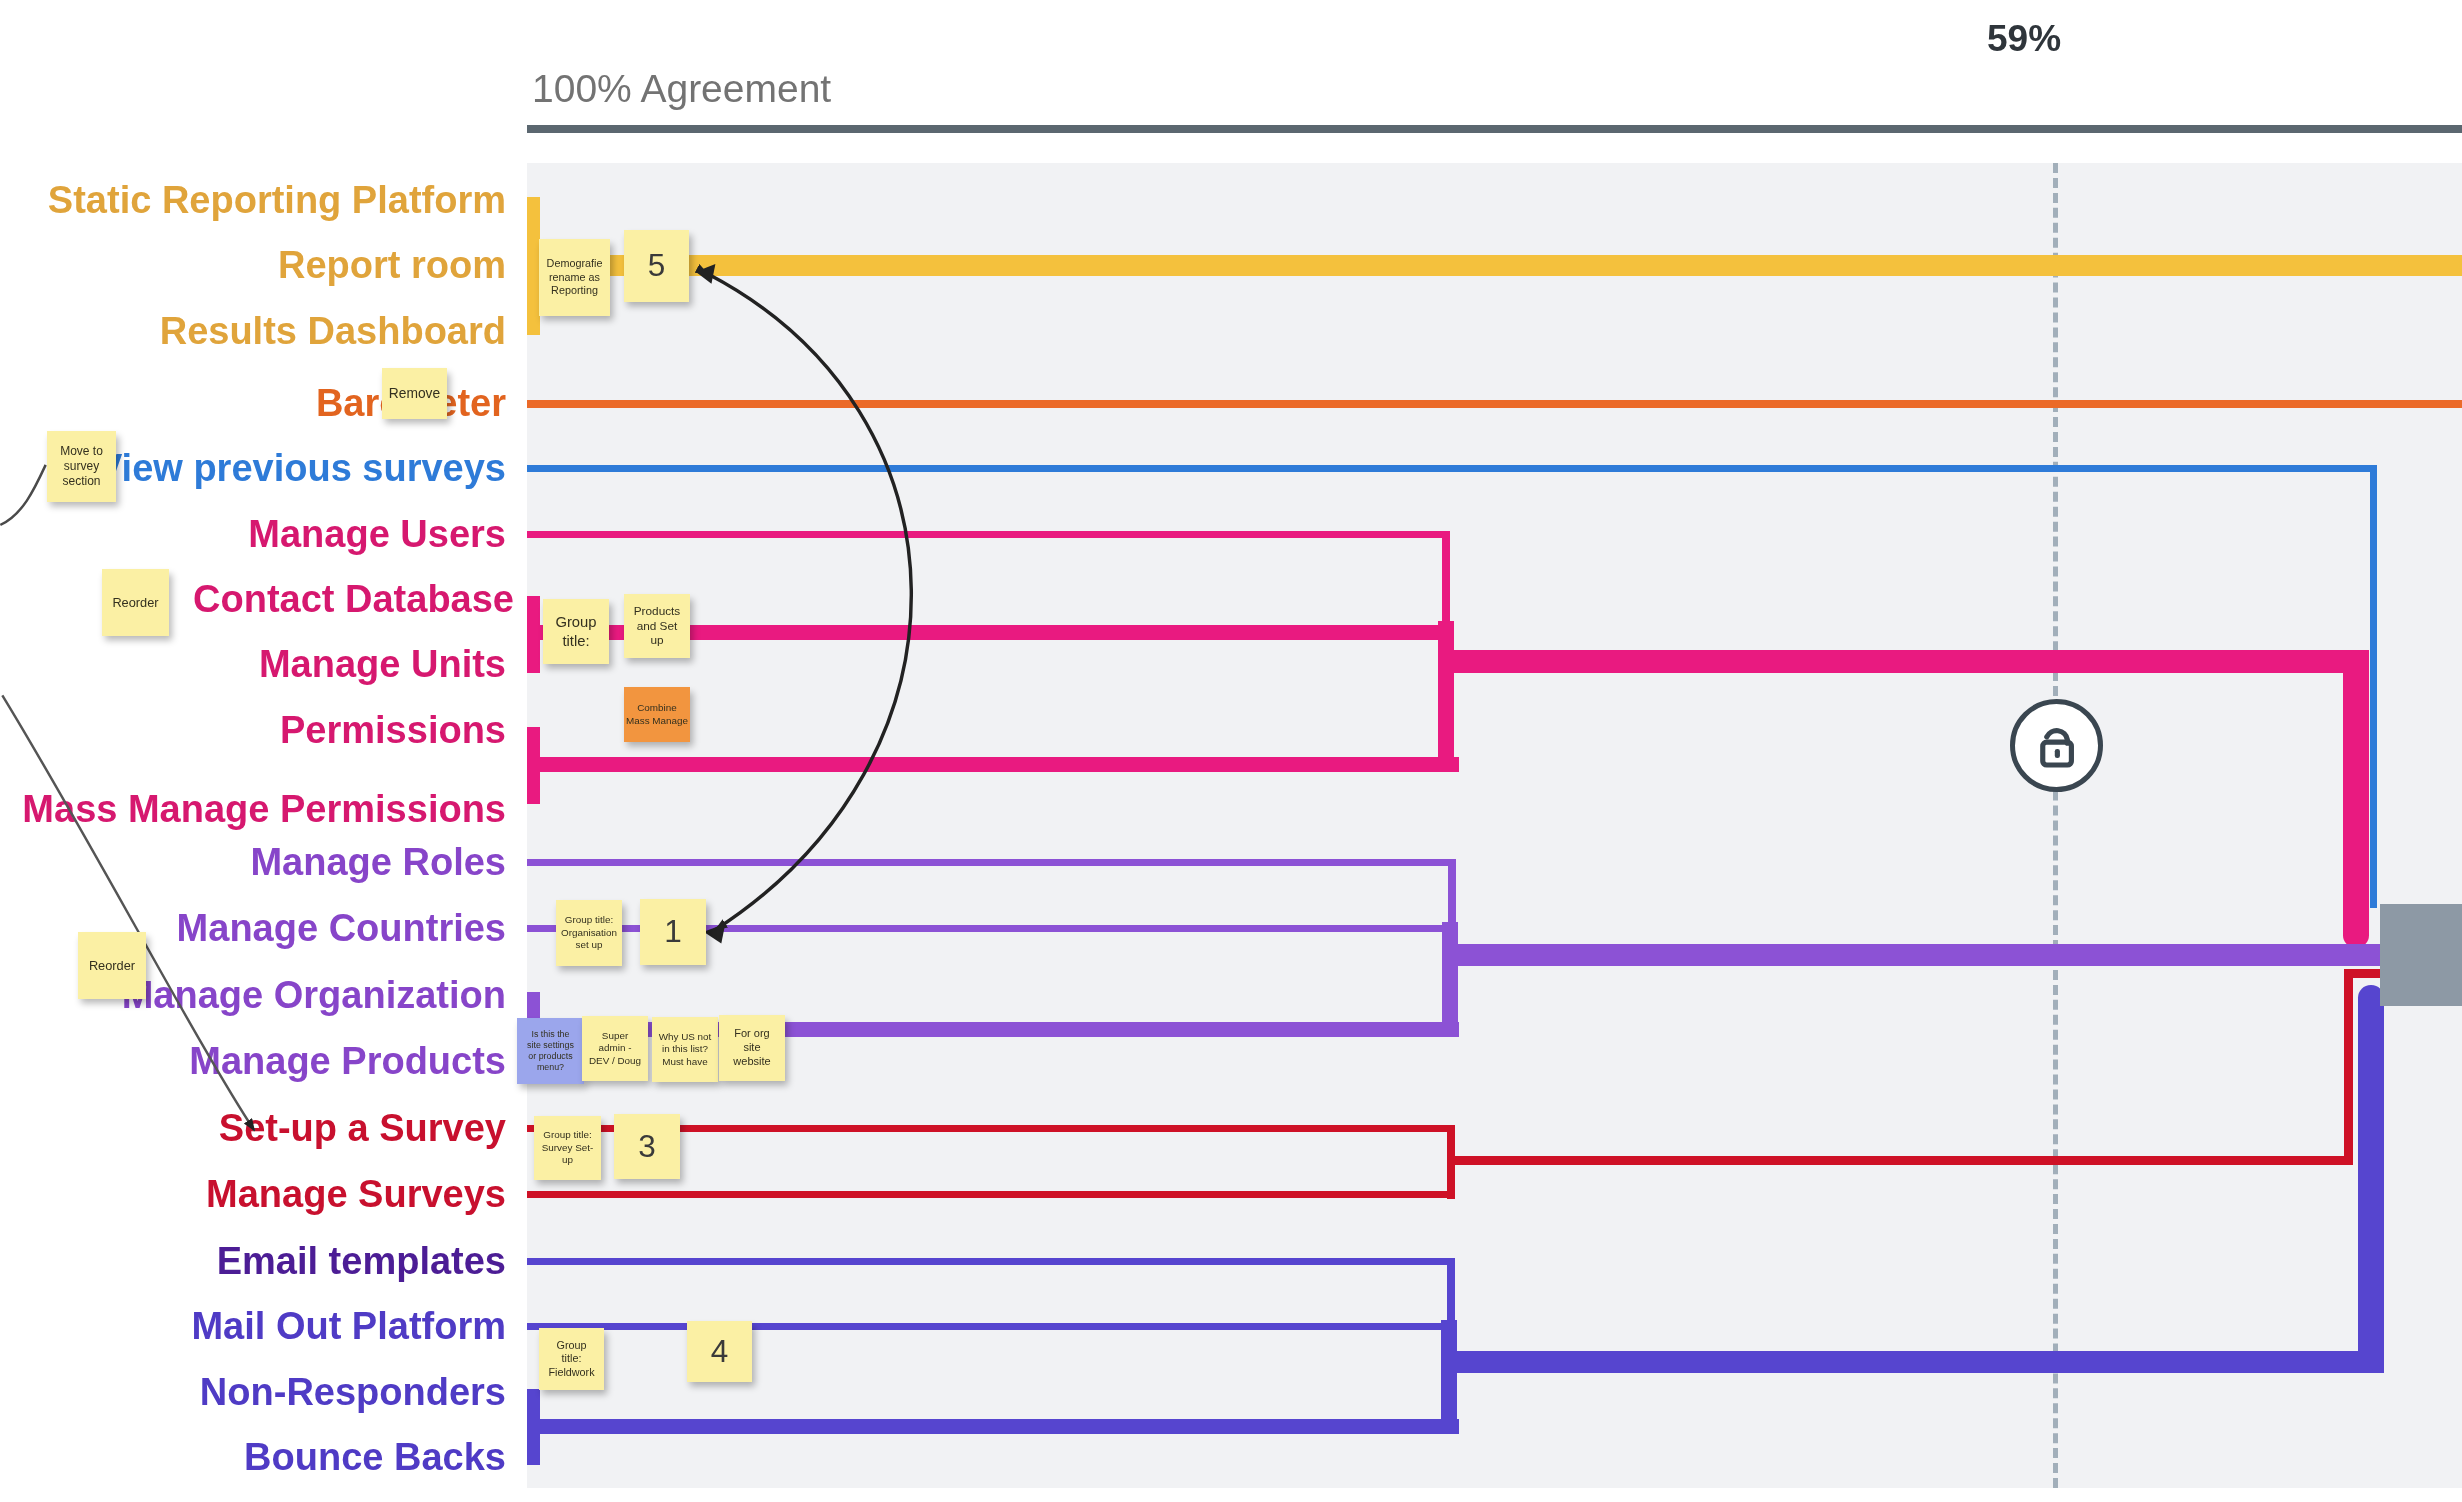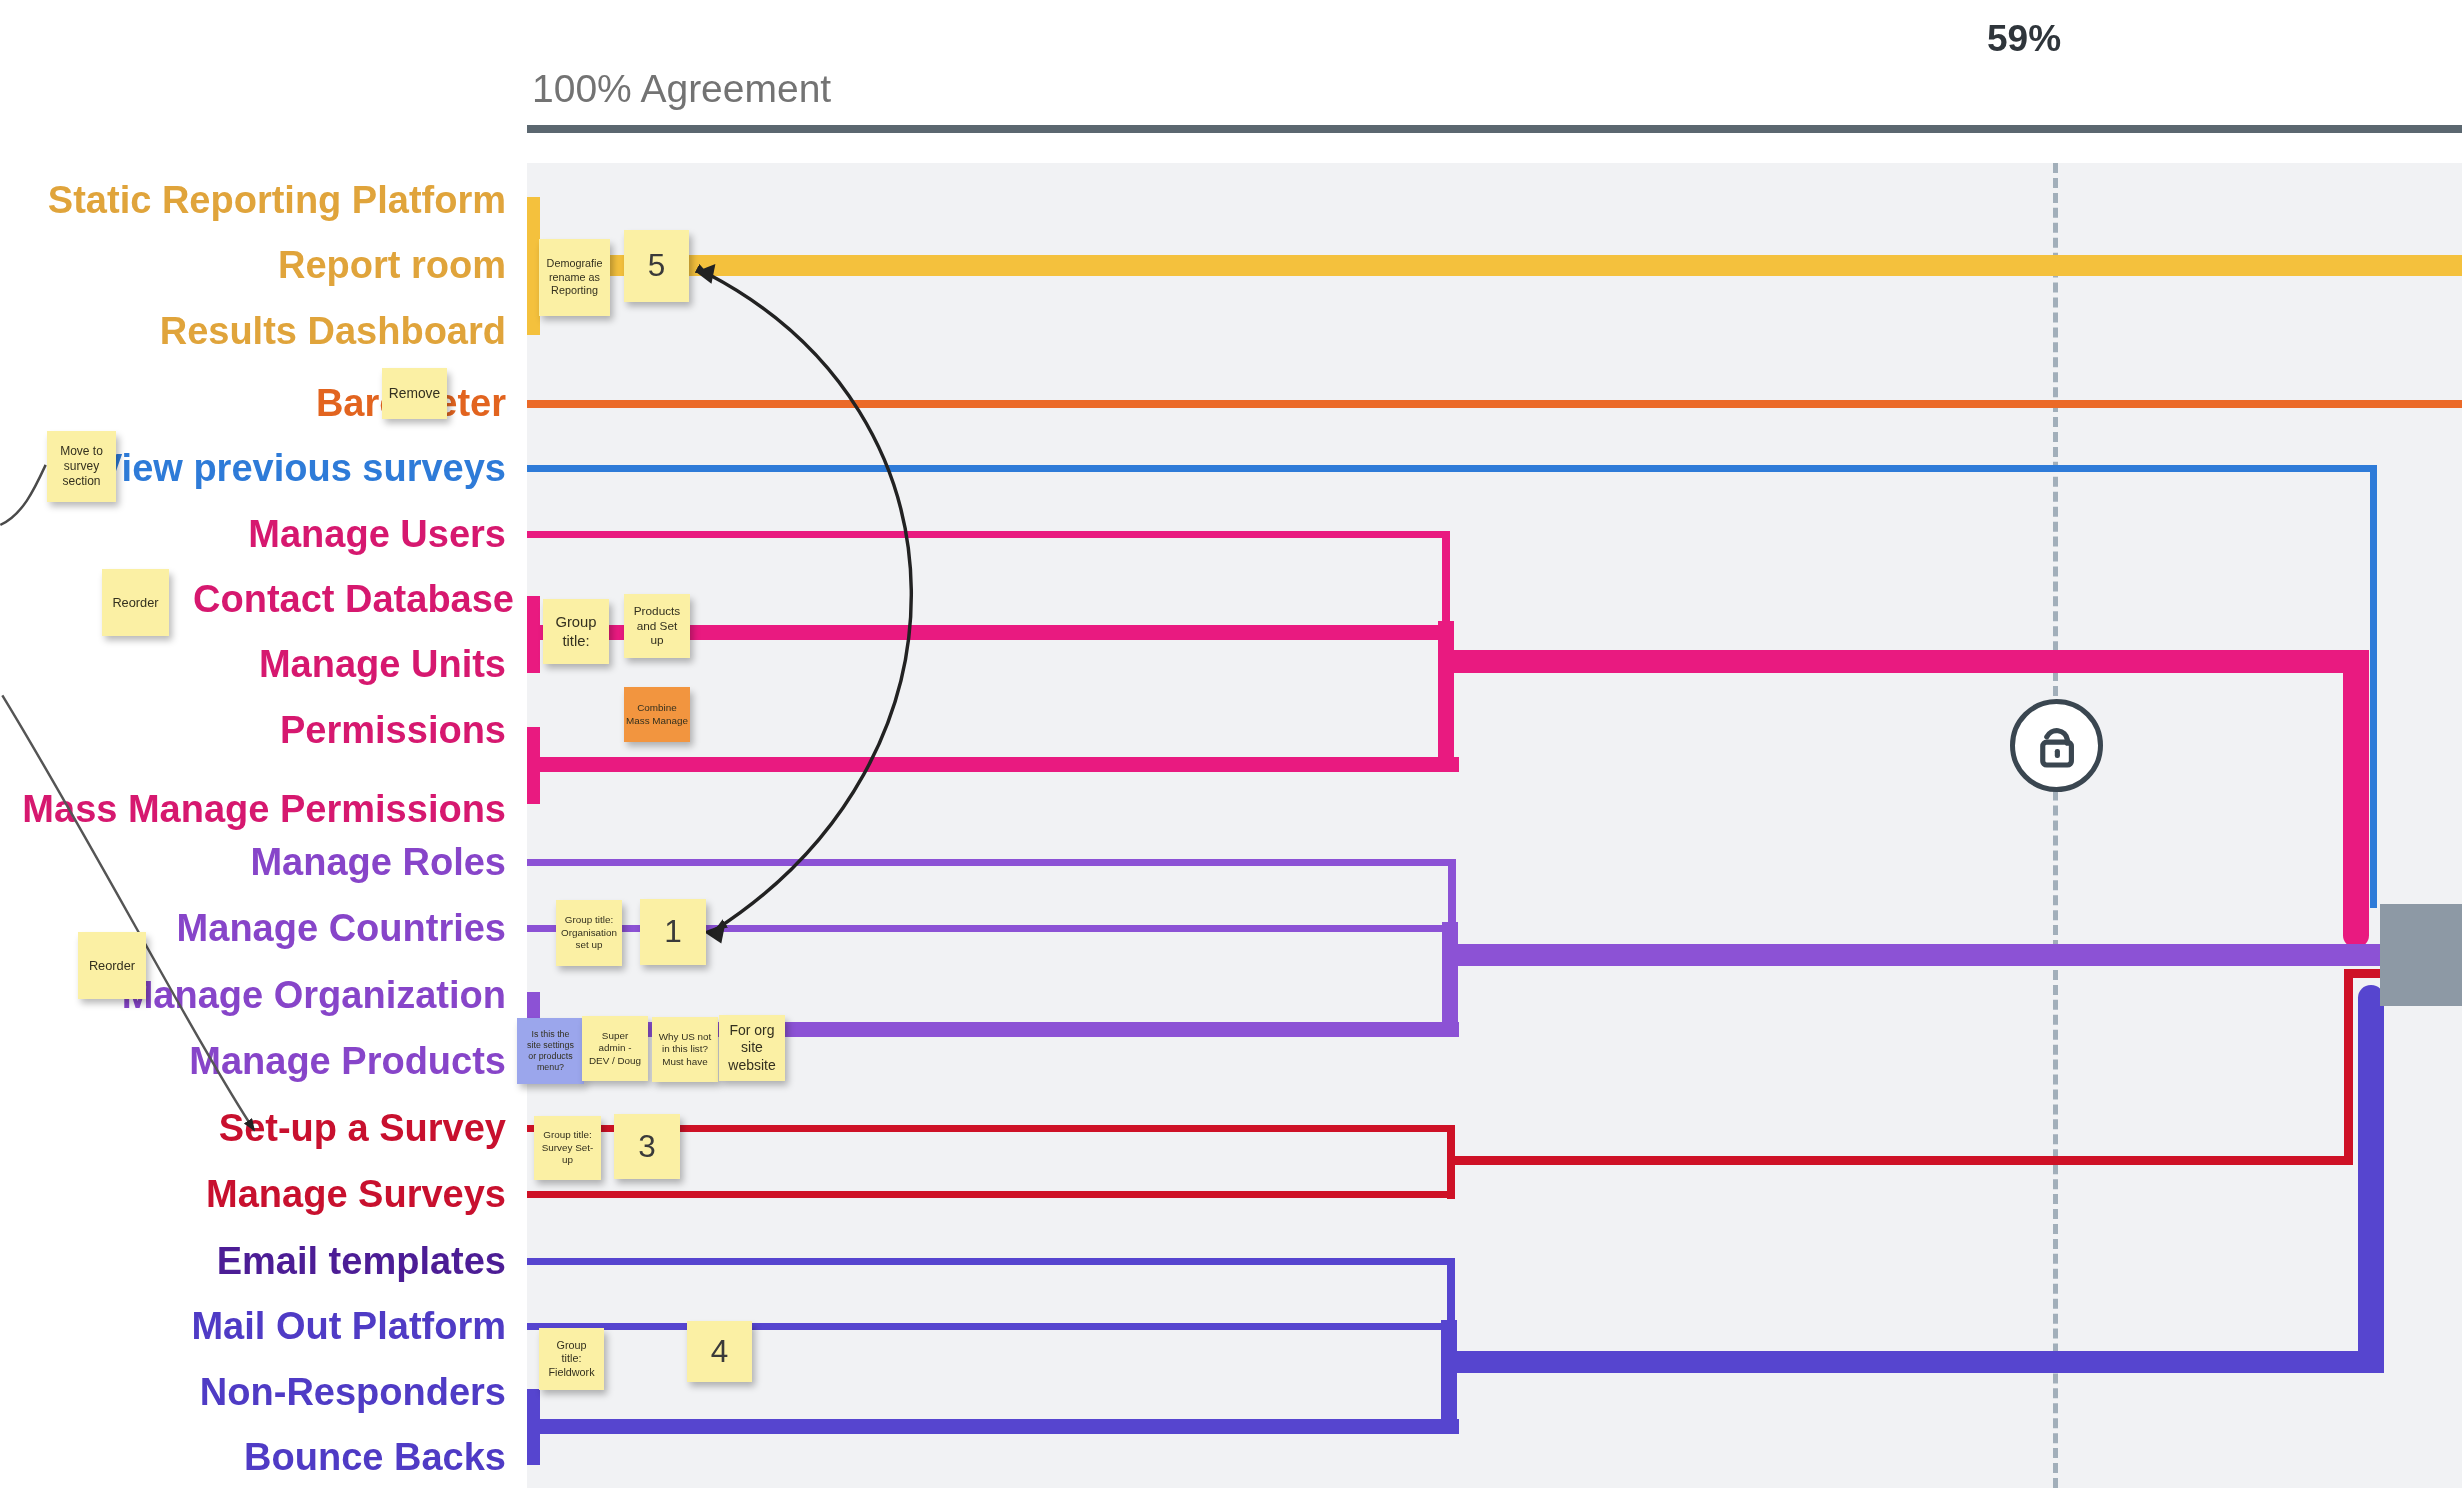--- a/index.html
+++ b/index.html
@@ -147,21 +147,21 @@
       <div class="sticky" style="left: 517px; top: 1018px; width: 67px; height: 66px; font-size: 8.9px; background-color: rgb(155, 166, 236);">Is this the
 site settings
 or products
 menu?</div>
       <div class="sticky" style="left: 582px; top: 1016px; width: 66px; height: 65px; font-size: 9.9px; background-color: rgb(251, 240, 164);">Super
 admin -
 DEV / Doug</div>
       <div class="sticky" style="left: 652px; top: 1017px; width: 66px; height: 65px; font-size: 9.9px; background-color: rgb(251, 240, 164);">Why US not
 in this list?
 Must have</div>
-      <div class="sticky" style="left: 719px; top: 1015px; width: 66px; height: 66px; font-size: 14px; background-color: rgb(251, 240, 164);">For org
+      <div class="sticky" style="left: 719px; top: 1015px; width: 66px; height: 66px; font-size: 11px; background-color: rgb(251, 240, 164);">For org
 site
 website</div>
       <div class="sticky" style="left: 534px; top: 1116px; width: 67px; height: 64px; font-size: 9.9px; background-color: rgb(251, 240, 164);">Group title:
 Survey Set-
 up</div>
       <div class="sticky num" style="left: 614px; top: 1114px; width: 66px; height: 65px; font-size: 31.5px; background-color: rgb(251, 240, 164);">3</div>
       <div class="sticky" style="left: 539px; top: 1328px; width: 65px; height: 62px; font-size: 10.8px; background-color: rgb(251, 240, 164);">Group
 title:
 Fieldwork</div>
       <div class="sticky num" style="left: 687px; top: 1321px; width: 65px; height: 61px; font-size: 31.5px; background-color: rgb(251, 240, 164);">4</div>

